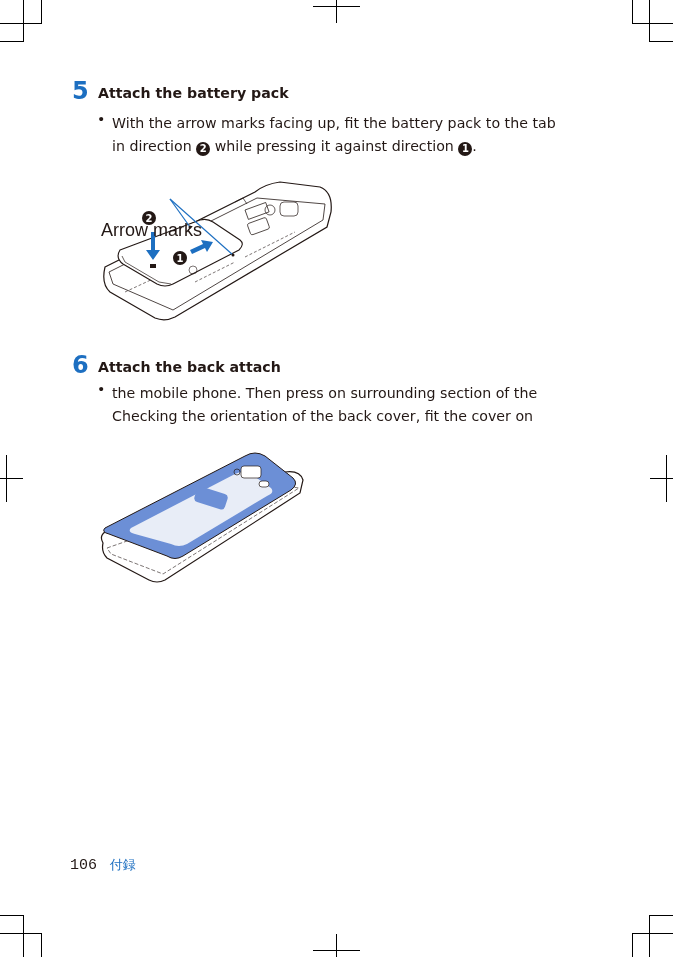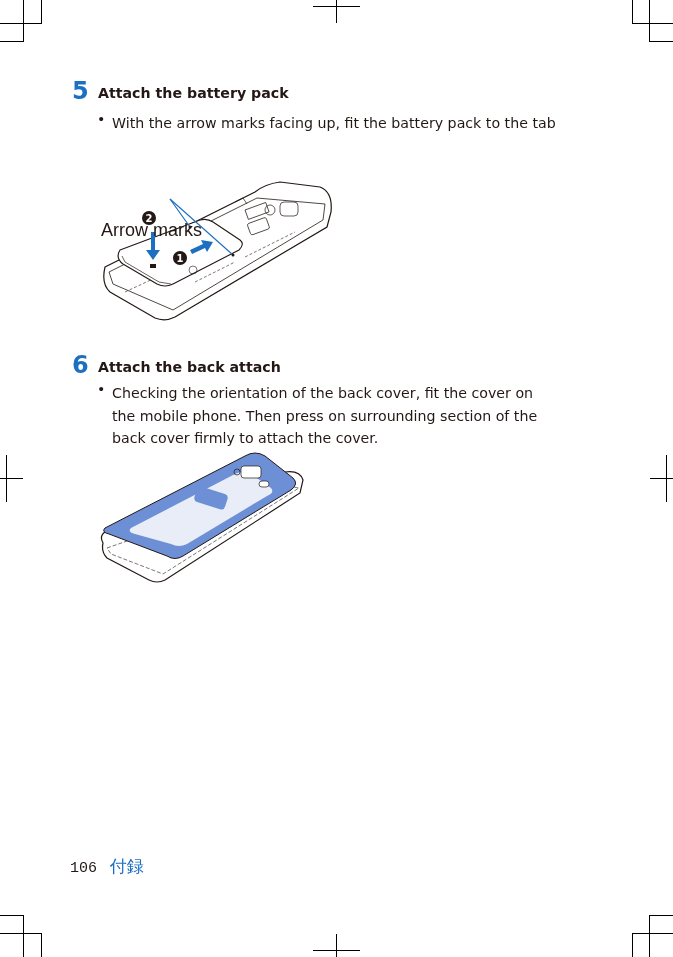--- a/index.html
+++ b/index.html
@@ -13,21 +13,21 @@
                 white-space: nowrap; line-height: 18px; }
   .bullet { position: absolute; left: 36px; font-size: 14.2px; line-height: 18.5px; width: 470px; }
   .bullet .dot { position: absolute; left: -11px; top: 0; }
   .bullet p { margin: 4px; white-space: nowrap; }
   .circ { display: inline-block; width: 14px; height: 14px; border-radius: 50%; background: #231815;
           color: #fff; font-size: 10px; font-weight: bold; text-align: center; line-height: 14px;
           vertical-align: -1px; }
   .fig { position: absolute; }
   .footer { position: absolute; left: 70px; top: 855px; font-size: 15px; }
   .footer .page { color: #231815; font-family: Liberation Mono, monospace; }
-  .footer .sect { color: #1d6fc1; font-size: 17px; margin-left: 8px; }
+  .footer .sect { color: #1d6fc1; font-size: 13px; margin-left: 8px; }
 </style>
 </head>
 <body>
 
 <div>
 
   <div class="crop" style="left:23px;top:0;width:1px;height:41px;"></div>
   <div class="crop" style="left:0;top:23px;width:41px;height:1px;"></div>
   <div class="crop" style="left:41px;top:0;width:1px;height:24px;"></div>
   <div class="crop" style="left:0;top:41px;width:24px;height:1px;"></div>
@@ -59,20 +59,23 @@
   <div class="crop" style="left:632px;top:933px;width:1px;height:24px;"></div>
   <div class="crop" style="left:632px;top:933px;width:41px;height:1px;"></div>
 </div>
 
 <section class="step" style="top:79px;">
   <span class="step-num">5</span>
   <span class="step-title">Attach the battery pack</span>
   <div class="bullet" style="top:31px;">
     <span class="dot">•</span>
     <p>With the arrow marks facing up, fit the battery pack to the tab</p>
+    <p>
+      <span>in direction </span><span class="circ">2</span><span> while pressing it against direction </span><span class="circ">1</span><span>.</span>
+    </p>
   </div>
 </section>
 
 <div class="fig" style="left:95px;top:172px;width:250px;height:160px;">
   <span style="position:absolute;left:6px;top:20px;font-family:'Liberation Sans',sans-serif;font-size:18px;color:#231815;margin-top:28px;">Arrow marks</span>
   <svg width="250" height="160" viewBox="0 0 250 160">
 
     <path d="M10,95 L160,20 Q170,12 185,10 L225,15 Q238,20 236,40 L232,55 L80,145 Q70,150 60,146 L15,120 Q6,112 10,95 Z" fill="#fff" stroke="#231815" stroke-width="1.2"></path>
     <path d="M14,100 L162,26 L230,32 L228,48 L78,138 L18,112 Z" fill="#fff" stroke="#231815" stroke-width="0.8"></path>
 
@@ -102,23 +105,22 @@
     <circle cx="85" cy="86" r="7" fill="#231815"></circle>
     <text x="85" y="90" font-size="10" font-weight="bold" fill="#fff" text-anchor="middle" font-family="DejaVu Sans, sans-serif">1</text>
   </svg>
 </div>
 
 <section class="step" style="top:353px;">
   <span class="step-num">6</span>
   <span class="step-title">Attach the back attach</span>
   <div class="bullet" style="top:27px;">
     <span class="dot">•</span>
+    <p>the mobile phone. Then press on surrounding section of the</p>
     <p>Checking the orientation of the back cover, fit the cover on</p>
-    <p>the mobile phone. Then press on surrounding section of the</p>
-    <p>back cover firmly to attach the cover.</p>
   </div>
 </section>
 
 <div class="fig" style="left:95px;top:448px;width:220px;height:140px;">
   <svg width="220" height="140" viewBox="0 0 220 140">
 
     <path d="M8,95 Q4,88 10,84 L190,24 Q205,22 208,32 L205,45 L70,132 Q62,136 54,132 L12,110 Q6,104 8,95 Z" fill="#fff" stroke="#231815" stroke-width="1.2"></path>
     <path d="M12,100 L190,38 L204,40 L68,126 L16,106 Z" fill="none" stroke="#231815" stroke-width="0.6" stroke-dasharray="4 2"></path>
 
     <path d="M10,80 L150,8 Q160,2 170,8 L198,30 Q204,36 196,42 L88,108 Q80,113 72,108 L14,86 Q6,84 10,80 Z" fill="#6c8fd6" stroke="#231815" stroke-width="1"></path>

